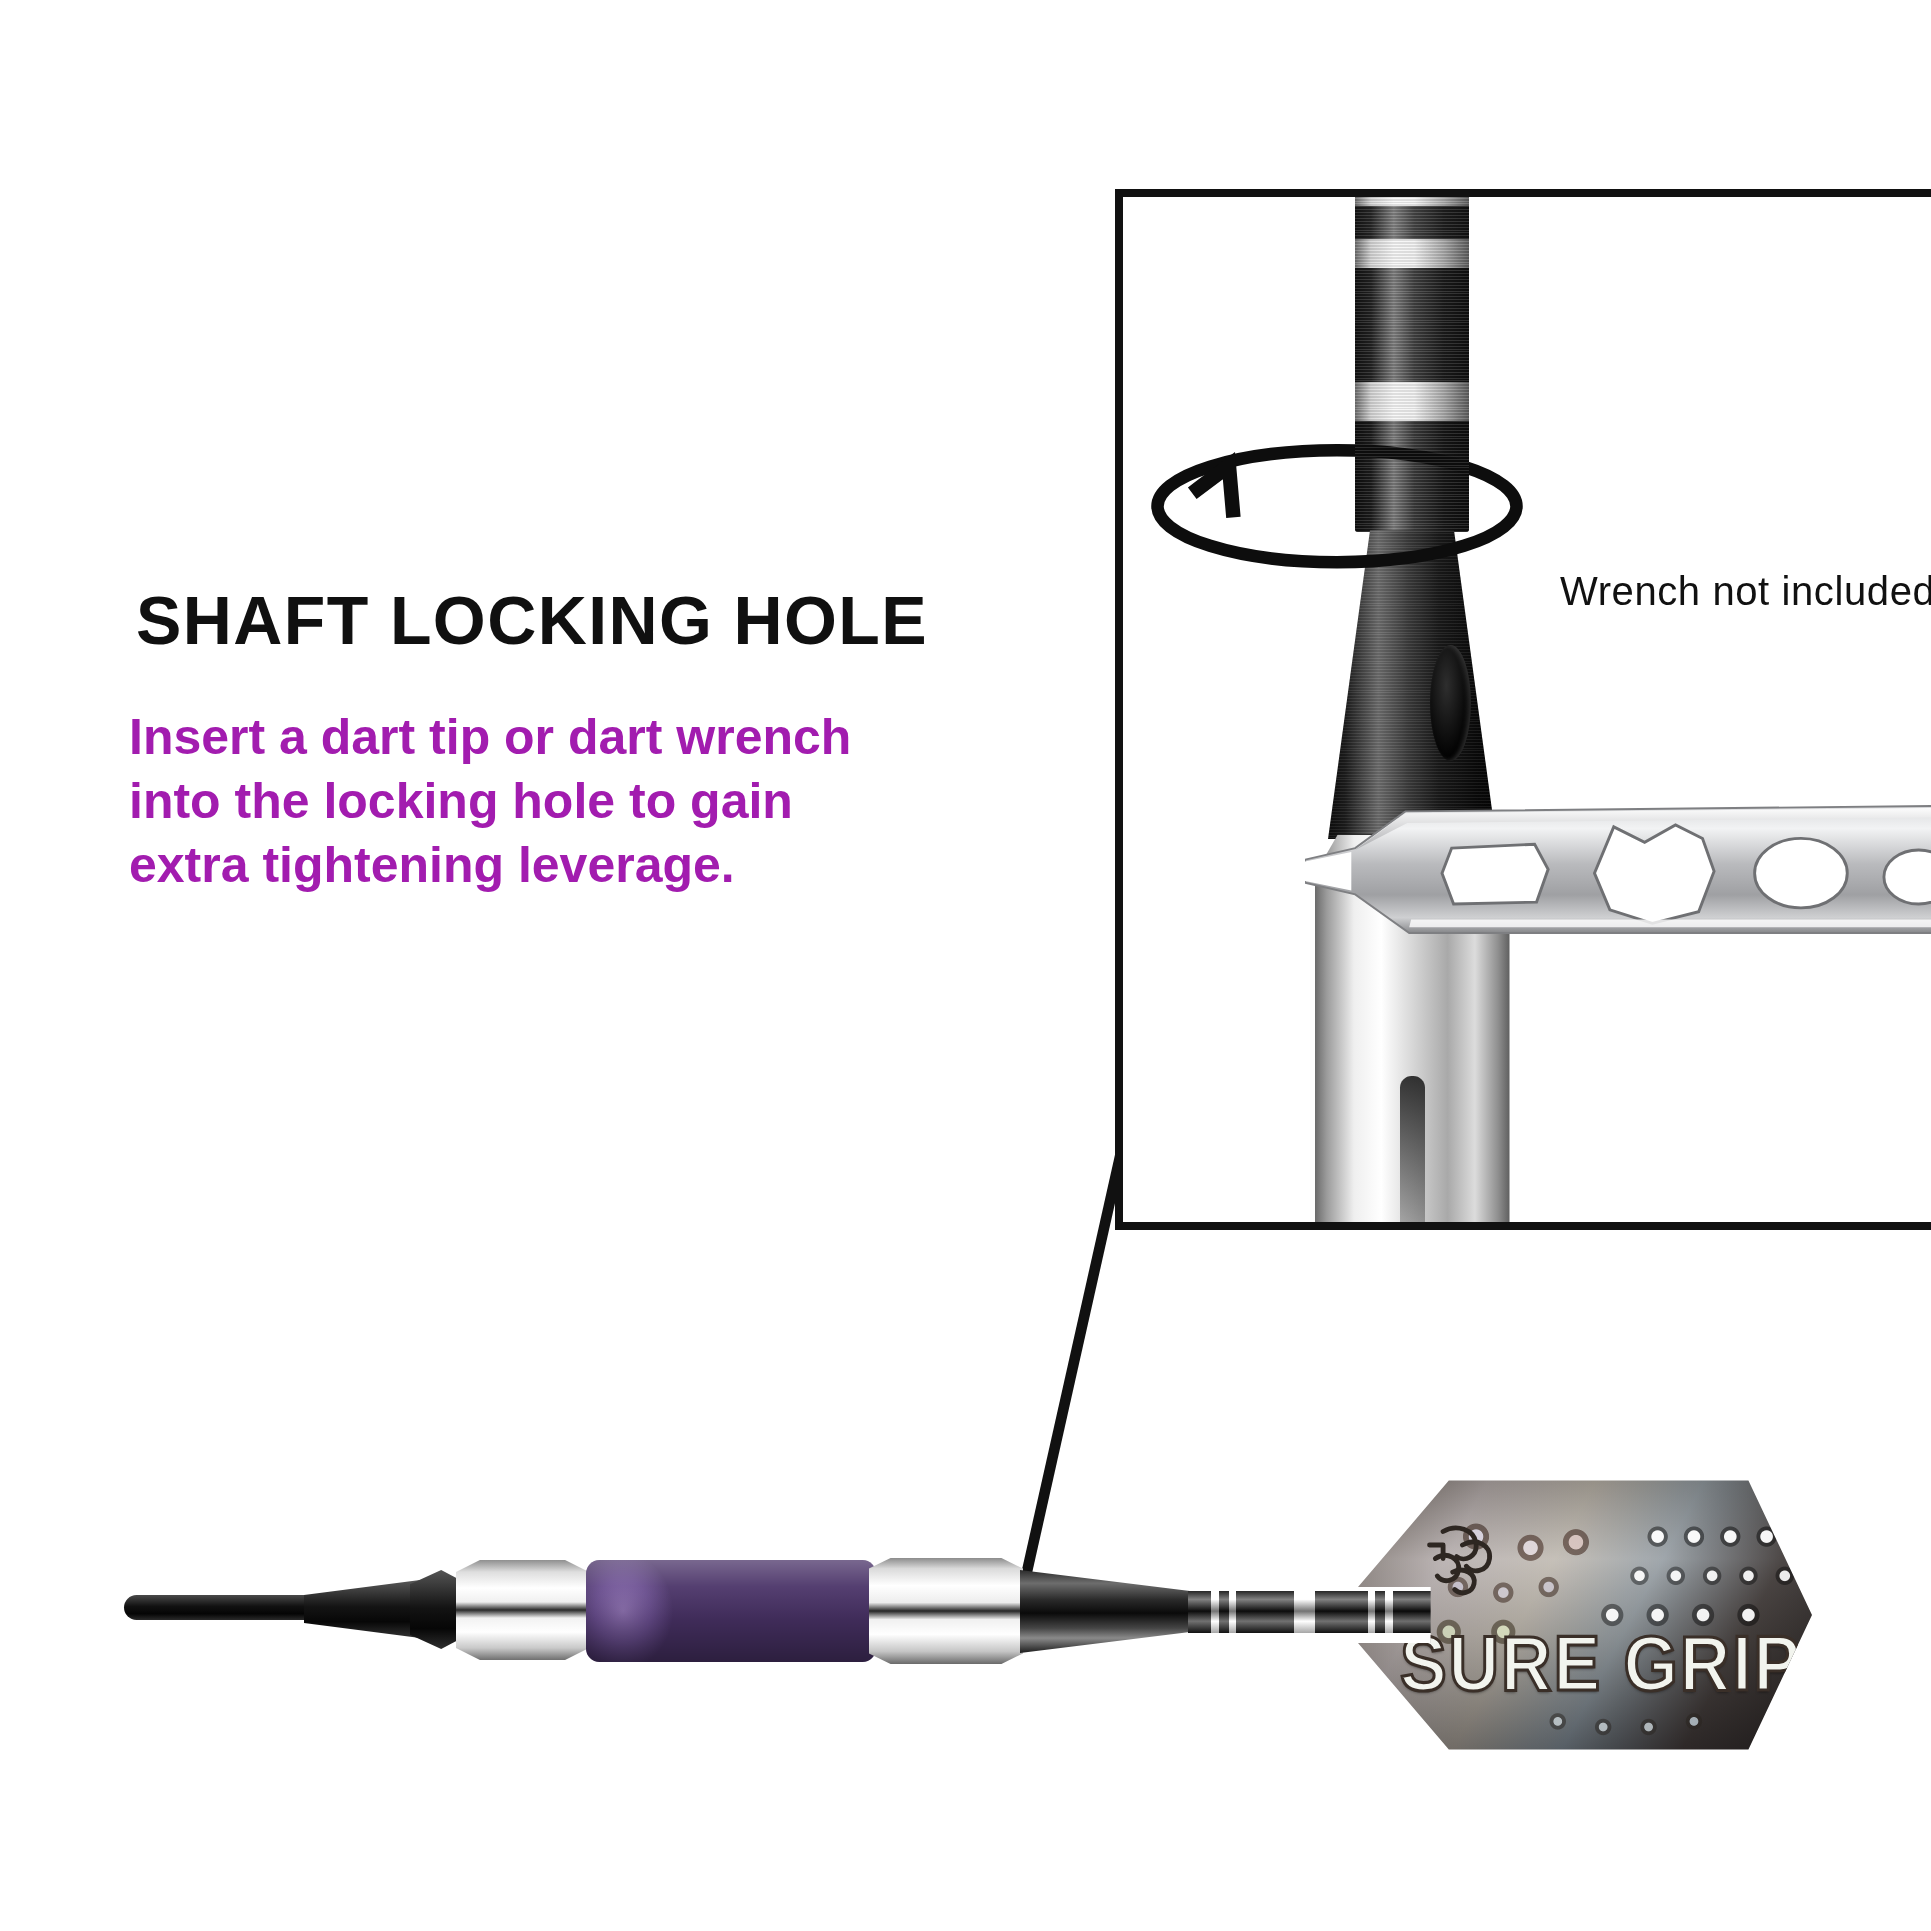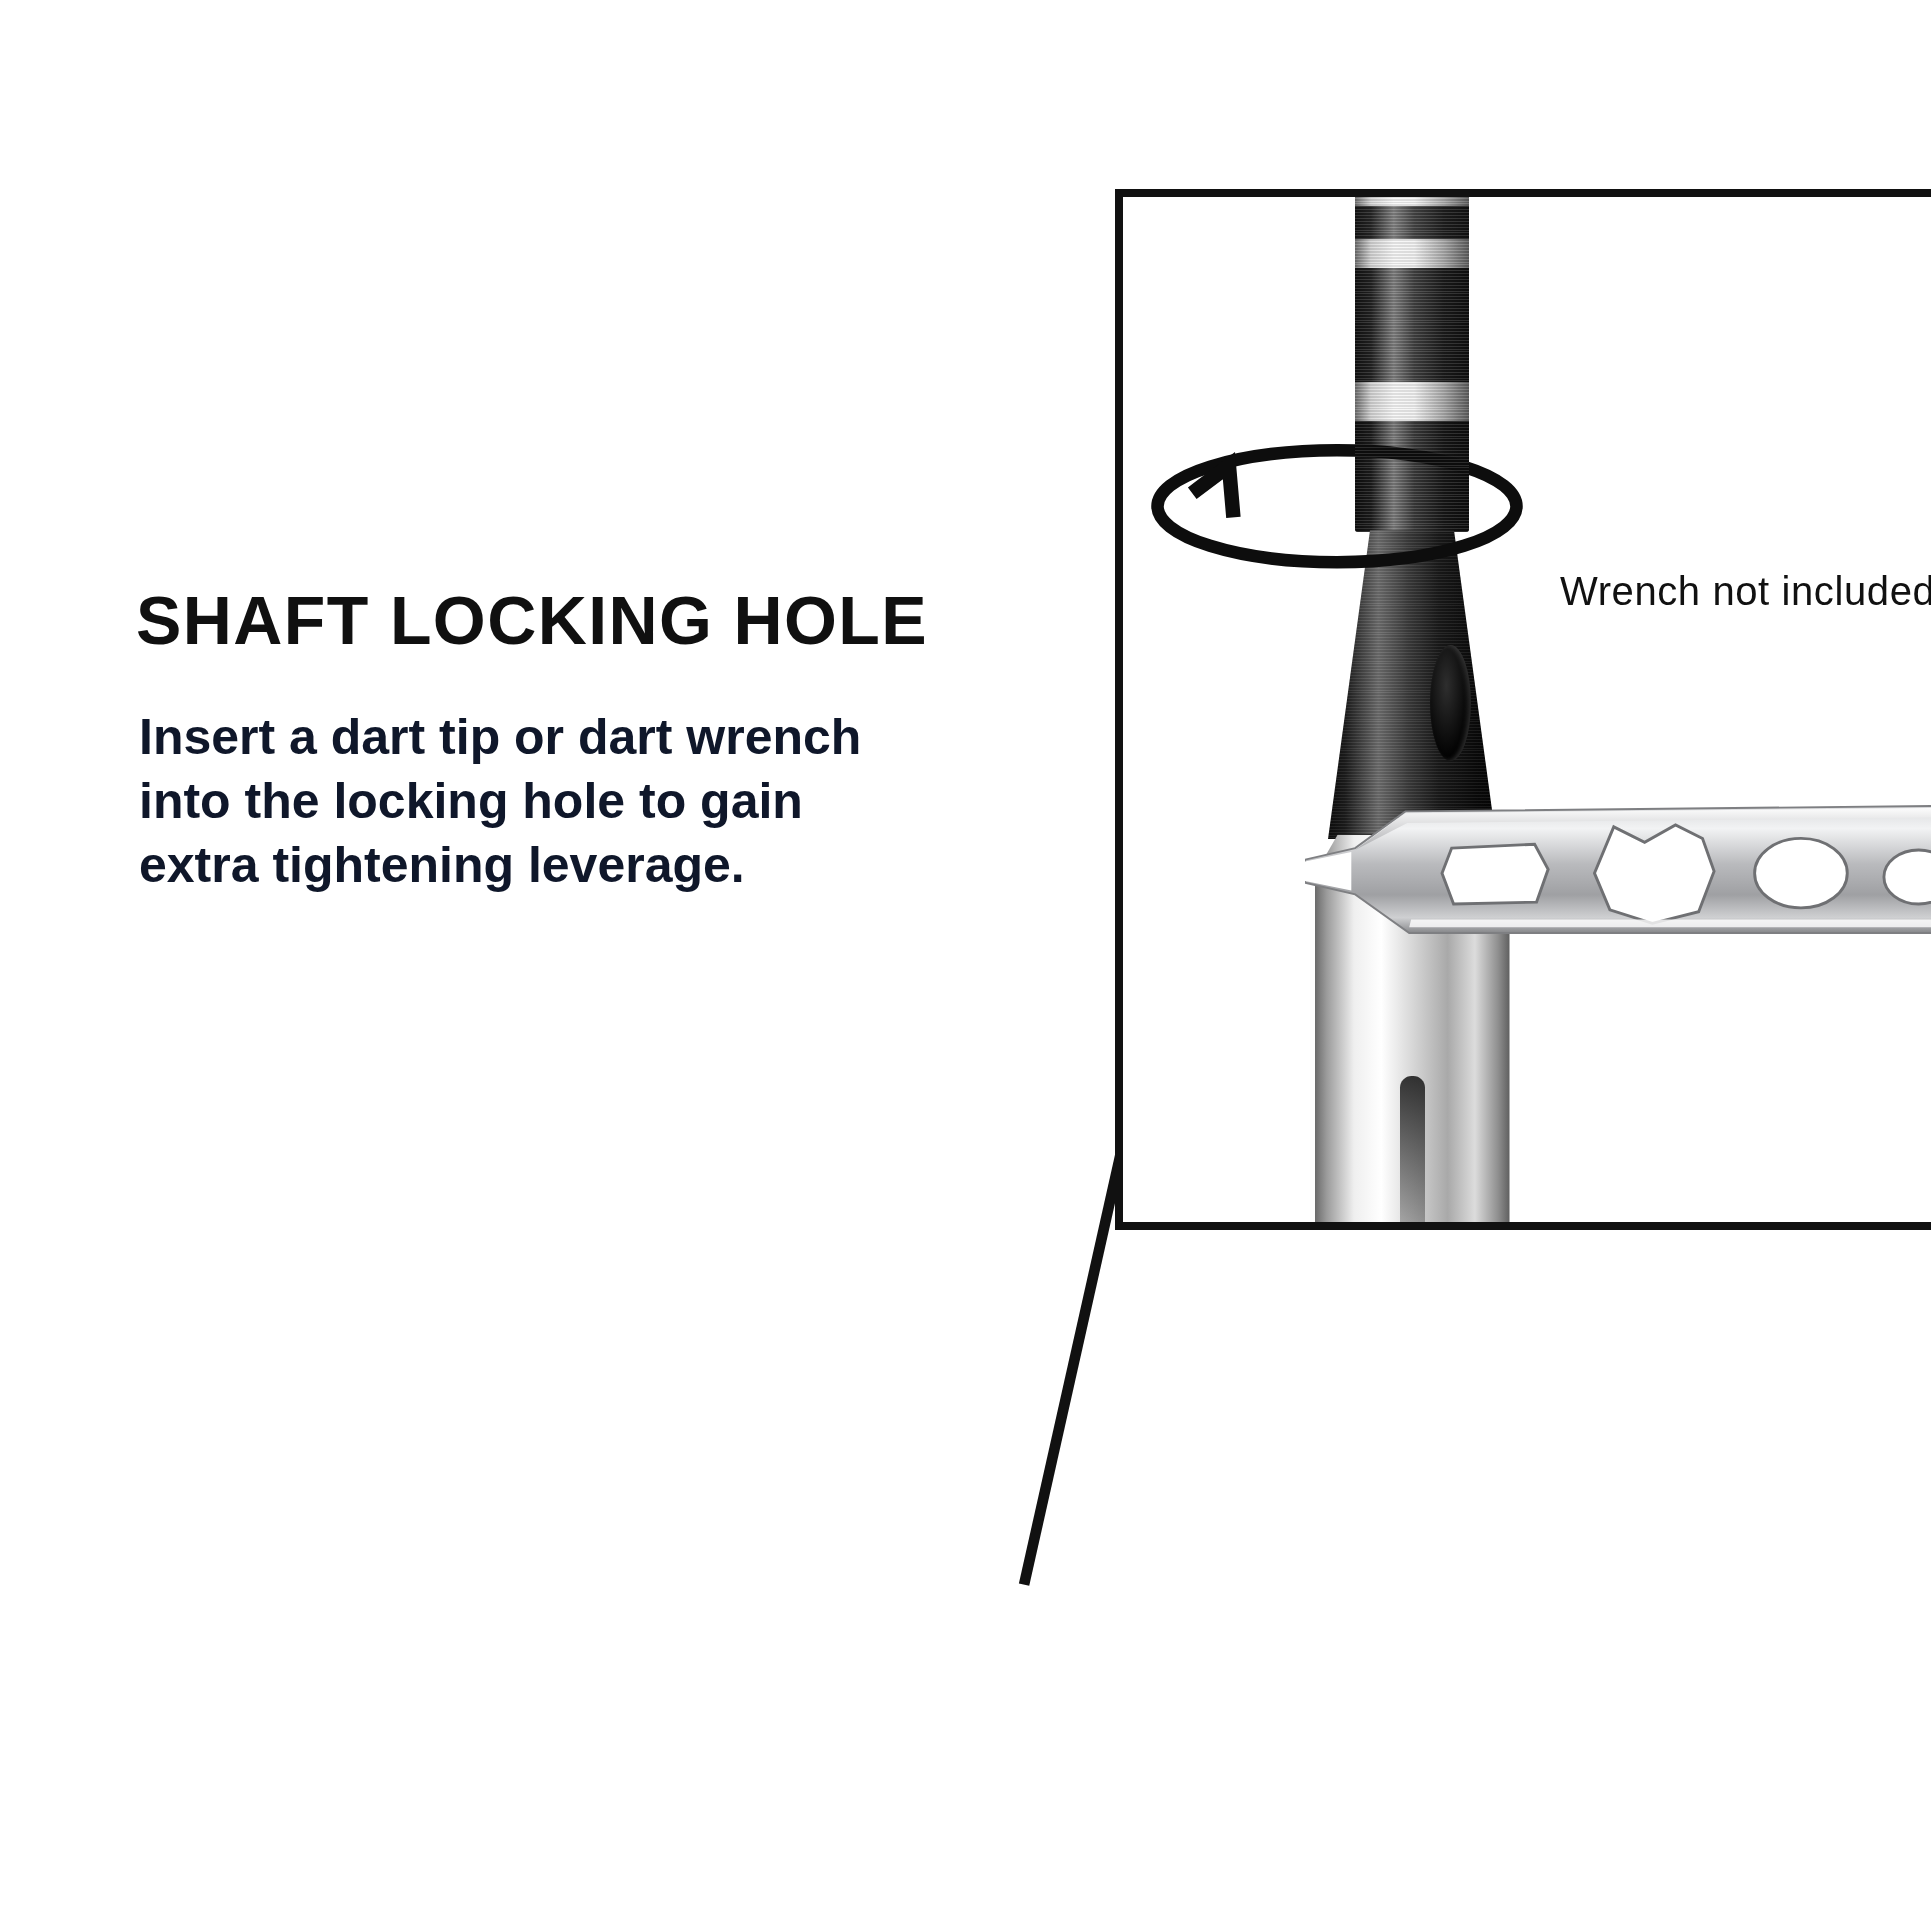--- a/index.html
+++ b/index.html
@@ -23,26 +23,26 @@
     left: 128px; top: 586px;
     font-size: 68px;
     font-weight: 700;
     letter-spacing: 1.4px;
     color: #101010;
     line-height: 1;
     white-space: nowrap;
   }
   #body-copy {
     position: absolute;
-    left: 131px; top: 705px;
+    left: 121px; top: 705px;
     width: 772px;
     font-size: 50px;
     font-weight: 700;
     line-height: 1.28;
-    color: #0f172a;
+    color: #a21caf;
   }
 
   
   #inset-box {
     position: absolute;
     left: 1107px; top: 189px;
     width: 869px; height: 1041px;
     border: 8.7px solid #111111;
     background: #ffffff;
     overflow: hidden;
@@ -409,15 +409,42 @@
 
         <ellipse cx="636" cy="92" rx="36" ry="28" fill="#ffffff" stroke="#6f7073" stroke-width="3"></ellipse>
 
         <path d="M 108 144 L 690 144 L 728 98 L 690 136 L 110 136 Z" fill="#ffffff" opacity=".8"></path>
       </svg>
 
       <span id="wrench-label">Wrench not included</span>
     </div>
   </div>
 
+  <div id="dart">
+    <div class="d-tip"></div>
+    <div class="d-tip-taper"></div>
+    <div class="d-tip-cap"></div>
+    <div class="d-collar"></div>
+    <div class="d-grip"></div>
+    <div class="d-collar2"></div>
+    <div class="d-shaft-cone"></div>
+    <div class="d-shaft-mid"></div>
+    <div class="d-shaft-tail"></div>
+
+    <div id="flight">
+      <div id="flight-bg"></div>
+
+      <svg id="flight-logo" viewBox="0 0 96 92" width="93" height="89">
+        <g fill="none" stroke="#2e2722" stroke-width="5" stroke-linecap="round" stroke-linejoin="round">
+          <path d="M 30 16 C 44 8 62 14 64 28 C 66 42 52 48 44 42"></path>
+          <path d="M 50 30 C 64 22 80 30 78 44 C 76 58 60 60 54 52"></path>
+          <path d="M 22 44 C 34 36 48 44 46 56 C 44 68 30 70 24 62"></path>
+          <path d="M 40 58 C 52 52 64 60 62 70 C 60 80 48 82 42 76"></path>
+          <path d="M 16 30 L 30 30 L 30 44"></path>
+        </g>
+      </svg>
+
+      <div id="flight-text">SURE GRIP</div>
+    </div>
+  </div>
 
 </div>
 
 
 </body></html>

